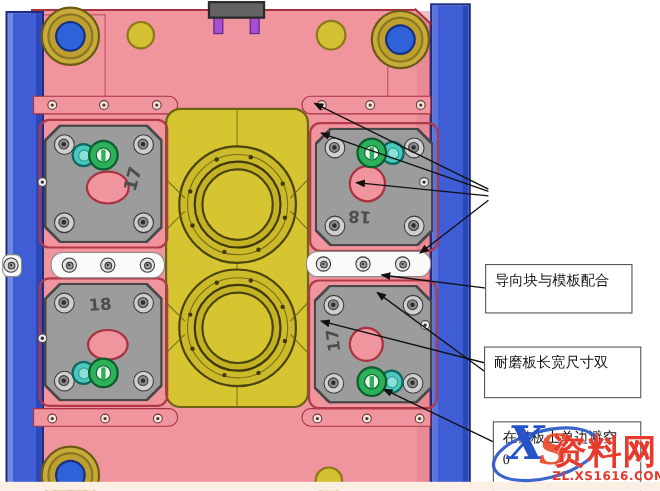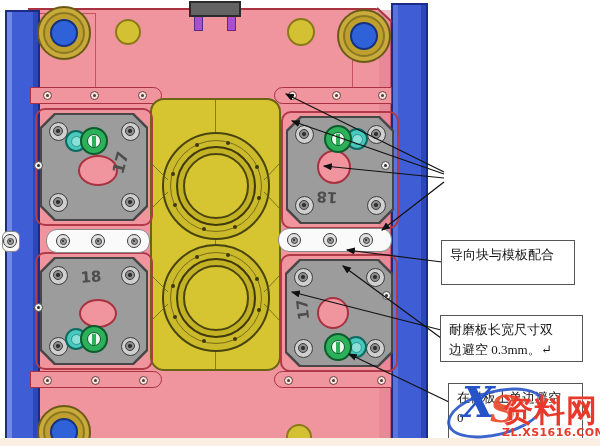--- a/index.html
+++ b/index.html
@@ -288,21 +288,20 @@
       <line x1="441" y1="338" x2="343" y2="266" marker-end="url(#ah)"></line>
       <line x1="449" y1="402" x2="349" y2="354" marker-end="url(#ah)"></line>
     </g>
   </svg>
 
   <div class="callout" style="left:441px;top:240px;width:134px;height:45px;font-size:13px;">
     <div>导向块与模板配合</div>
   </div>
   <div class="callout" style="left:440px;top:315px;width:143px;height:47px;font-size:13px;">
     <div>耐磨板长宽尺寸双</div>
-    <div>边避空 0.3mm。↵</div>
   </div>
   <div class="callout" style="left:448px;top:383px;width:135px;height:70px;font-size:13px;">
     <div>在模板上单边避空</div>
     <div>0</div>
   </div>
 
   <div class="abs" style="left:0;top:438px;width:600px;height:8px;background:#fbeee3;"></div>
 
   <div class="abs" style="left:438px;top:376px;width:162px;height:70px;pointer-events:none;">
     <div class="abs" style="left:8px;top:14px;width:100px;height:46px;border:3px solid #2753c8;border-radius:50%;transform:rotate(-14deg);opacity:.9;"></div>

